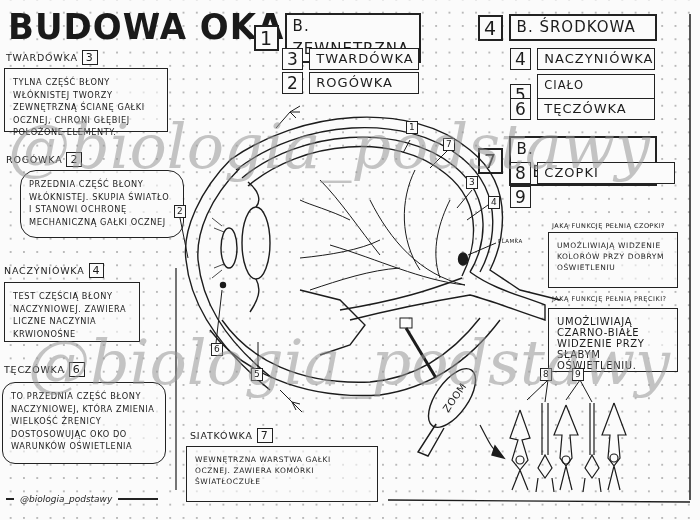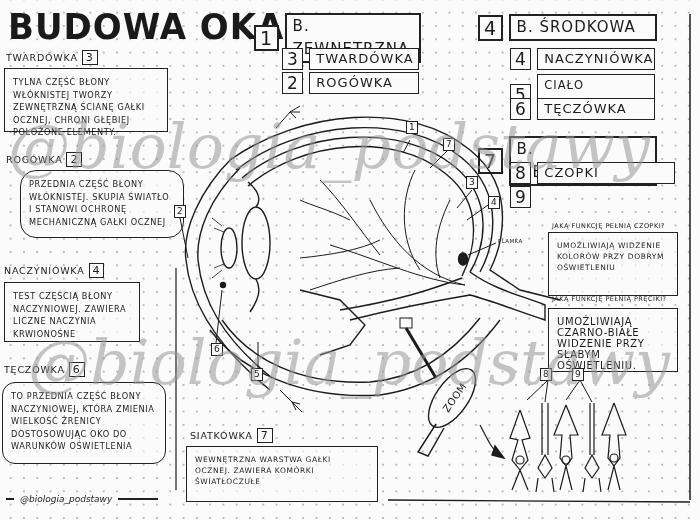--- a/index.html
+++ b/index.html
@@ -101,21 +101,21 @@
 </div>
 <div class="legend-row hand" style="left:510px;top:162px;">
   <span class="legend-num">8</span>
   <span class="legend-label" style="width:124px;">CZOPKI</span>
 </div>
 <div class="legend-row hand" style="left:510px;top:186px;">
   <span class="legend-num">9</span>
 </div>
 
 <div class="question hand" style="left:552px;top:222px;">JAKĄ FUNKCJĘ PEŁNIĄ CZOPKI?</div>
-<div class="desc-box hand" style="left:548px;top:232px;width:130px;height:64px;font-size:7.5px;line-height:11px;">UMOŻLIWIAJĄ WIDZENIE KOLORÓW PRZY DOBRYM OŚWIETLENIU</div>
+<div class="desc-box hand" style="left:548px;top:232px;width:130px;height:56px;font-size:7.5px;line-height:11px;">UMOŻLIWIAJĄ WIDZENIE KOLORÓW PRZY DOBRYM OŚWIETLENIU</div>
 <div class="question hand" style="left:552px;top:295px;">JAKĄ FUNKCJĘ PEŁNIĄ PRĘCIKI?</div>
 <div class="desc-box hand" style="left:548px;top:308px;width:130px;height:64px;font-size:10px;line-height:11px;">UMOŻLIWIAJĄ CZARNO-BIAŁE WIDZENIE PRZY SŁABYM OŚWIETLENIU.</div>
 
 <div class="section-head hand" style="left:190px;top:428px;">
   <span>SIATKÓWKA</span>
   <span class="num-box">7</span>
 </div>
 <div class="desc-box hand" style="left:186px;top:446px;width:192px;height:56px;font-size:7.5px;line-height:11px;">WEWNĘTRZNA WARSTWA GAŁKI OCZNEJ. ZAWIERA KOMÓRKI ŚWIATŁOCZUŁE</div>
 
 <svg width="700" height="520" viewBox="0 0 700 520" fill="none" stroke="#1c1c1c" stroke-width="1.4">

